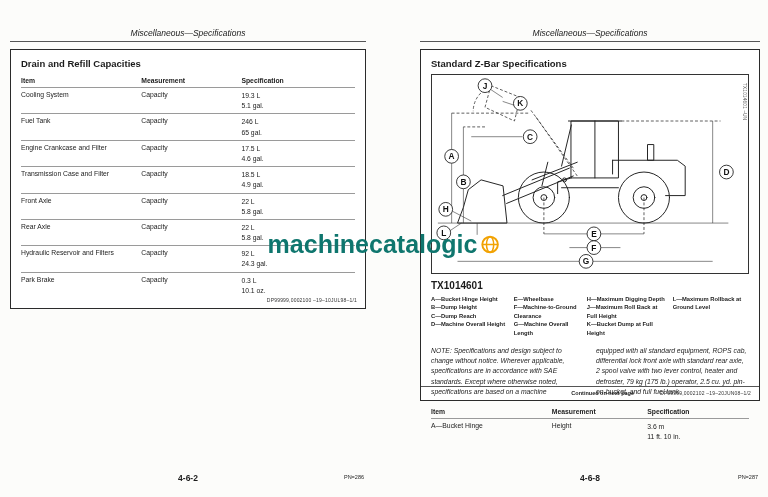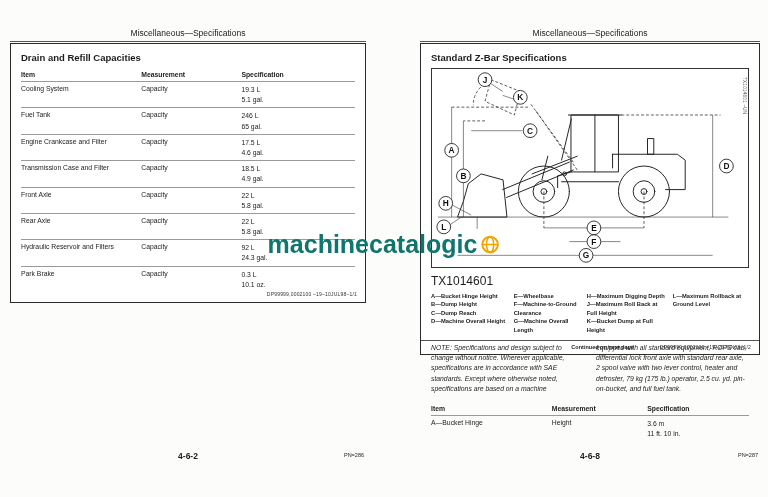--- a/index.html
+++ b/index.html
@@ -6,47 +6,47 @@
   html,body { width:768px; height:497px; }
   body {
     font-family:"Liberation Sans", sans-serif;
     background:#fcfcfa; color:#1c1c1c;
     position:relative; overflow:hidden;
   }
   .page { position:absolute; top:0; height:497px; }
   .page-left  { left:10px;  width:356px; }
   .page-right { left:420px; width:340px; }
 
-  .running-header { padding-top:28px; text-align:center; font-size:8.5px; color:#222; }
+  .running-header { padding-top:28px; text-align:center; font-style:italic; font-size:8.5px; color:#222; }
   .header-rule { border-bottom:0.8px solid #555; margin-top:3px; }
 
-  .content-box { border:1px solid #2b2b2b; margin-top:1px; position:relative; background:#fff; }
+  .content-box { border:1px solid #2b2b2b; margin-top:7px; position:relative; background:#fff; }
   .box-left  { height:260px; }
-  .box-right { height:312px; }
+  .box-right { height:352px; }
   .box-title { font-weight:bold; font-size:9.5px; padding:8px 10px 5px; }
 
   
   .spec-table { padding:0 10px; font-size:6.8px; }
   .spec-header { display:flex; padding:3px 0 3px; font-weight:bold; }
   .col-item { width:36%; padding-right:4px; }
   .col-meas { width:30%; }
   .col-spec { width:34%; }
   .spec-row { display:flex; border-top:0.7px solid #9a9a9a; padding:3px 0 2px; min-height:24px; }
   .spec-row .line2 { line-height:1.5; }
 
   .doc-code { position:absolute; right:8px; bottom:5px; font-size:5px; color:#333; letter-spacing:0.2px; }
 
-  .footer { position:absolute; top:446px; left:0; width:100%; height:30px; }
+  .footer { position:absolute; top:468px; left:0; width:100%; height:30px; }
   .page-no { text-align:center; font-weight:bold; font-size:8.5px; padding-top:5px; }
   .pn-block { position:absolute; right:2px; top:6px; font-size:5.5px; text-align:right; color:#222; }
 
   
   .figure-box { border:0.8px solid #333; margin:0 10px; height:200px; position:relative; background:#fff; }
   .side-label { position:absolute; right:1px; top:8px; writing-mode:vertical-rl; font-size:4.5px; color:#555; letter-spacing:0.3px; }
-  .figure-id { font-weight:normal; font-size:12px; padding:6px 10px 4px; }
+  .figure-id { font-weight:bold; font-size:10px; padding:6px 10px 4px; }
 
   .legend { display:flex; padding:0 10px; font-size:5.8px; font-weight:bold; line-height:1.45; }
   .lcol1 { width:26%; padding-right:4px; }
   .lcol2 { width:23%; padding-right:4px; }
   .lcol3 { width:27%; padding-right:4px; }
   .lcol4 { width:24%; }
 
   .note { display:flex; gap:12px; padding:9px 10px 6px; font-size:6.8px; font-style:italic; line-height:1.5; }
   .ncol { flex:1; }
 

